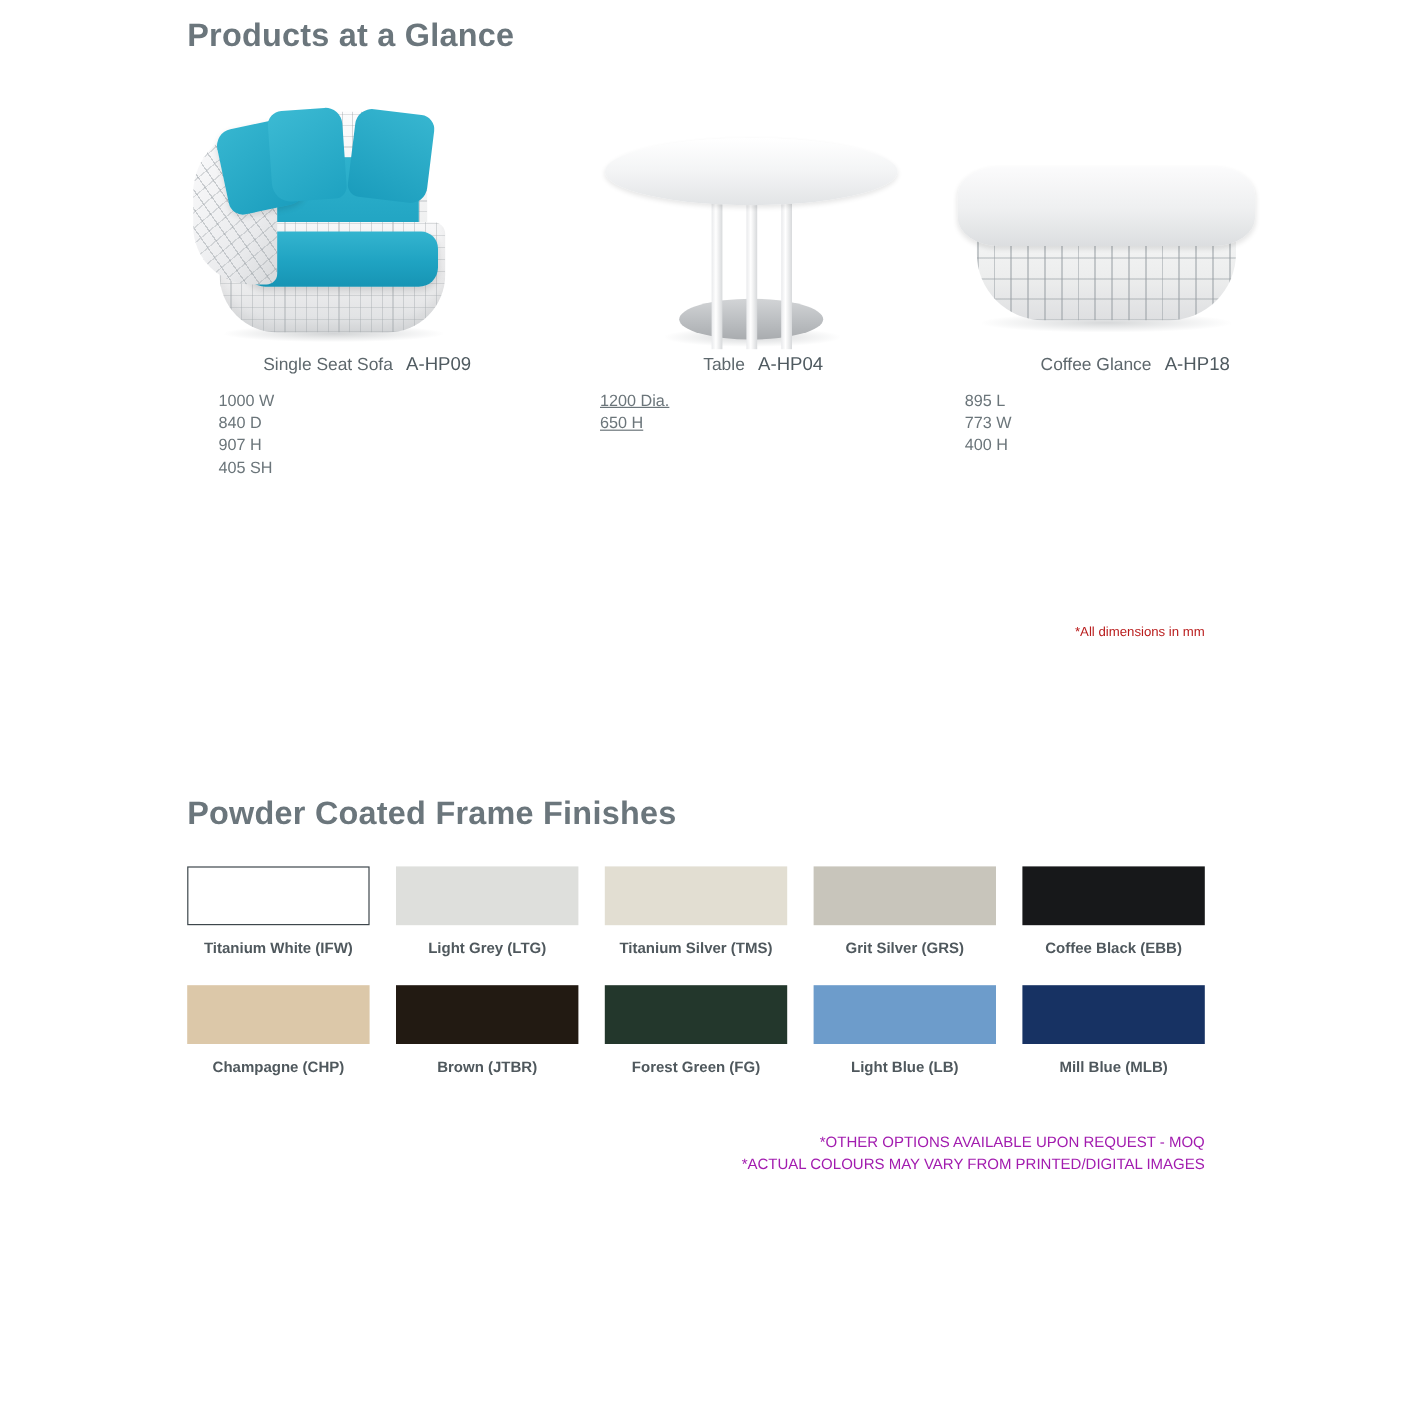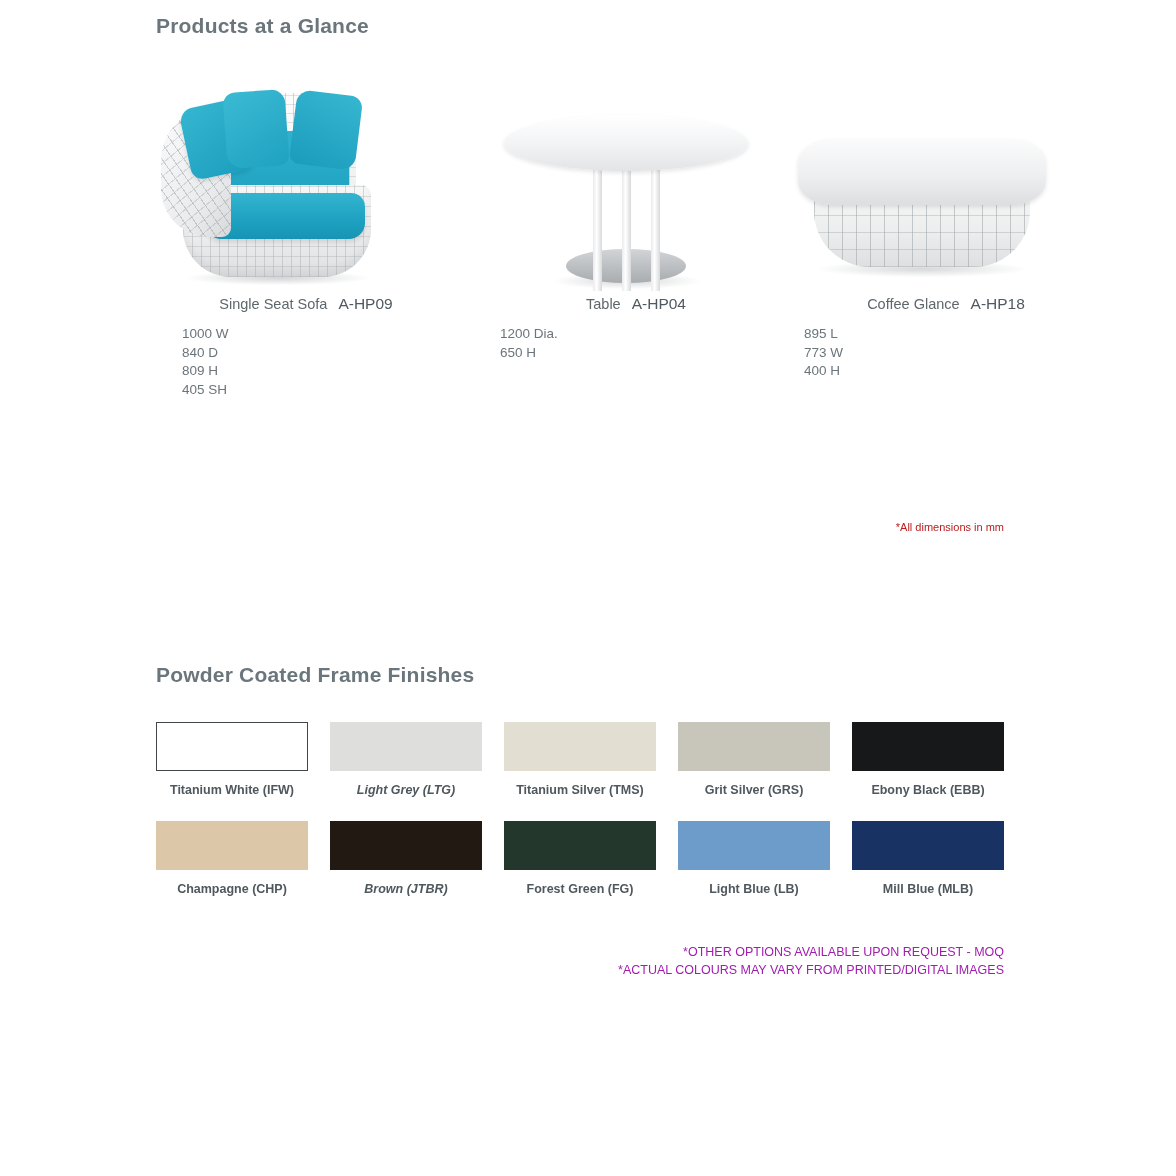--- a/index.html
+++ b/index.html
@@ -17,21 +17,21 @@
   }
   .page {
     position: relative;
     width: 1176px;
     height: 1176px;
   }
 
   
   .section-title {
     position: absolute;
-    font-size: 21px;
+    font-size: 27px;
     font-weight: bold;
     color: #6b767c;
     letter-spacing: 0.2px;
   }
   #products-title { left: 156px; top: 14px; }
   #finishes-title { left: 156px; top: 663px; }
 
   
   .product-row {
     position: absolute;
@@ -71,21 +71,21 @@
     margin-left: 11px;
   }
   .dims {
     position: absolute;
     top: 240px;
     left: 26px;
     font-size: 13.5px;
     line-height: 18.5px;
     color: #6b757a;
   }
-  #product-1 .dims { left: 14px; }
+  #product-1 .dims { left: 14px; text-decoration: underline; }
   #product-2 .dims { left: 8px; }
 
   
   .sofa-wrap { position: absolute; left: 5px; top: 0; width: 230px; height: 205px; }
   .sofa-base {
     position: absolute; left: 22px; top: 100px; width: 188px; height: 92px;
     background: linear-gradient(180deg,#f7f7f8 0%, #ededee 55%, #dddfe1 100%);
     border-radius: 10px 10px 48px 48px;
     box-shadow: inset 0 -6px 10px rgba(0,0,0,0.06);
   }
@@ -243,21 +243,21 @@
   }
   #finish-row-0 { top: 0px; }
   #finish-row-1 { top: 99px; }
 
   .swatch-cell {
     position: absolute;
     top: 0;
     width: 152px;
   }
   .swatch-cell.i0 { left: 0px; }
-  .swatch-cell.i1 { left: 174px; font-style: italic; }
+  .swatch-cell.i1 { left: 174px; }
   .swatch-cell.i2 { left: 348px; }
   .swatch-cell.i3 { left: 522px; }
   .swatch-cell.i4 { left: 696px; }
 
   .swatch {
     width: 152px;
     height: 49px;
   }
   .swatch.bordered {
     border: 1px solid #3e474c;
@@ -297,21 +297,21 @@
           <div class="cushion pillow-b"></div>
           <div class="cushion pillow-c"></div>
         </div>
       </div>
       <div class="product-caption">
         <span>Single Seat Sofa</span><span class="code">A-HP09</span>
       </div>
       <div class="dims">
         <div>1000 W</div>
         <div>840 D</div>
-        <div>809 H</div>
+        <div>907 H</div>
         <div>405 SH</div>
       </div>
     </div>
 
     <div class="product" id="product-1">
       <div class="product-figure">
         <div class="rtable-wrap">
           <div class="rtable-shadow"></div>
           <div class="rtable-base"></div>
           <div class="rtable-leg" id="leg-1"></div>
@@ -368,21 +368,21 @@
       <div class="swatch-cell i2">
         <div class="swatch" style="background:#e2ded2"></div>
         <div class="swatch-label">Titanium Silver (TMS)</div>
       </div>
       <div class="swatch-cell i3">
         <div class="swatch" style="background:#c8c5bb"></div>
         <div class="swatch-label">Grit Silver (GRS)</div>
       </div>
       <div class="swatch-cell i4">
         <div class="swatch" style="background:#17181a"></div>
-        <div class="swatch-label">Ebony Black (EBB)</div>
+        <div class="swatch-label">Coffee Black (EBB)</div>
       </div>
     </div>
 
     <div class="finish-row" id="finish-row-1">
       <div class="swatch-cell i0">
         <div class="swatch" style="background:#dcc8a9"></div>
         <div class="swatch-label">Champagne (CHP)</div>
       </div>
       <div class="swatch-cell i1">
         <div class="swatch" style="background:#221a12"></div>

